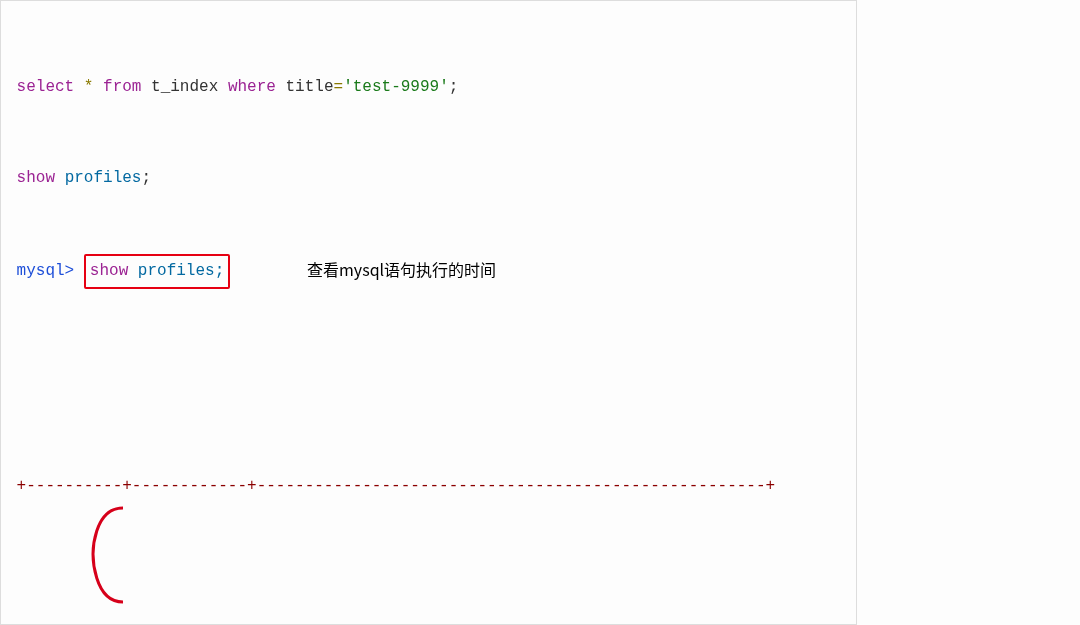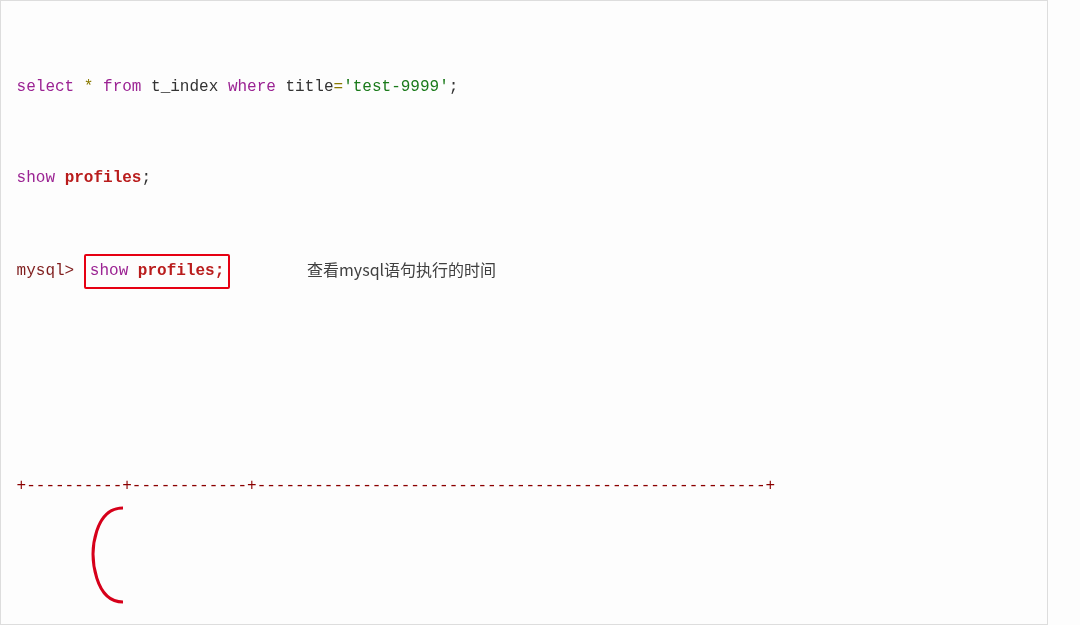--- a/index.html
+++ b/index.html
@@ -6,43 +6,43 @@
   body {
     margin: 0;
     padding: 0;
     background: #fdfdfd;
     font-family: "Consolas", "Courier New", monospace;
     font-size: 16px;
     line-height: 1.9;
     color: #333;
   }
   .frame {
-    width: 1048px;
+    width: 857px;
     height: 625px;
     border: 1px solid #ddd;
     background: #fdfdfd;
     position: relative;
     padding: 10px 6px 6px 6px;
   }
   .code {
     white-space: pre;
     position: relative;
   }
   .kw   { color: #9b2393; }
-  .kw2  { color: #b91c1c; font-weight: bold; }
+  .kw2  { color: #0369a1; }
   .op   { color: #8a7a00; }
   .tbl  { color: #333; }
   .id   { color: #333; }
   .str  { color: #1a7a1a; }
   .punc { color: #333; }
   .border, .pipe { color: #8b0000; }
-  .text { color: #7f1d1d; }
+  .text { color: #1d4ed8; }
   .annot {
     position: absolute;
-    color: #404040;
+    color: #000000;
     font-family: "Microsoft YaHei", "Noto Sans CJK SC", sans-serif;
     font-size: 16px;
     white-space: nowrap;
   }
   .boxline {
     border: 2px solid;
     border-radius: 2px;
   }
   .box-red { border-color: #e60012; }
   svg.brace {

